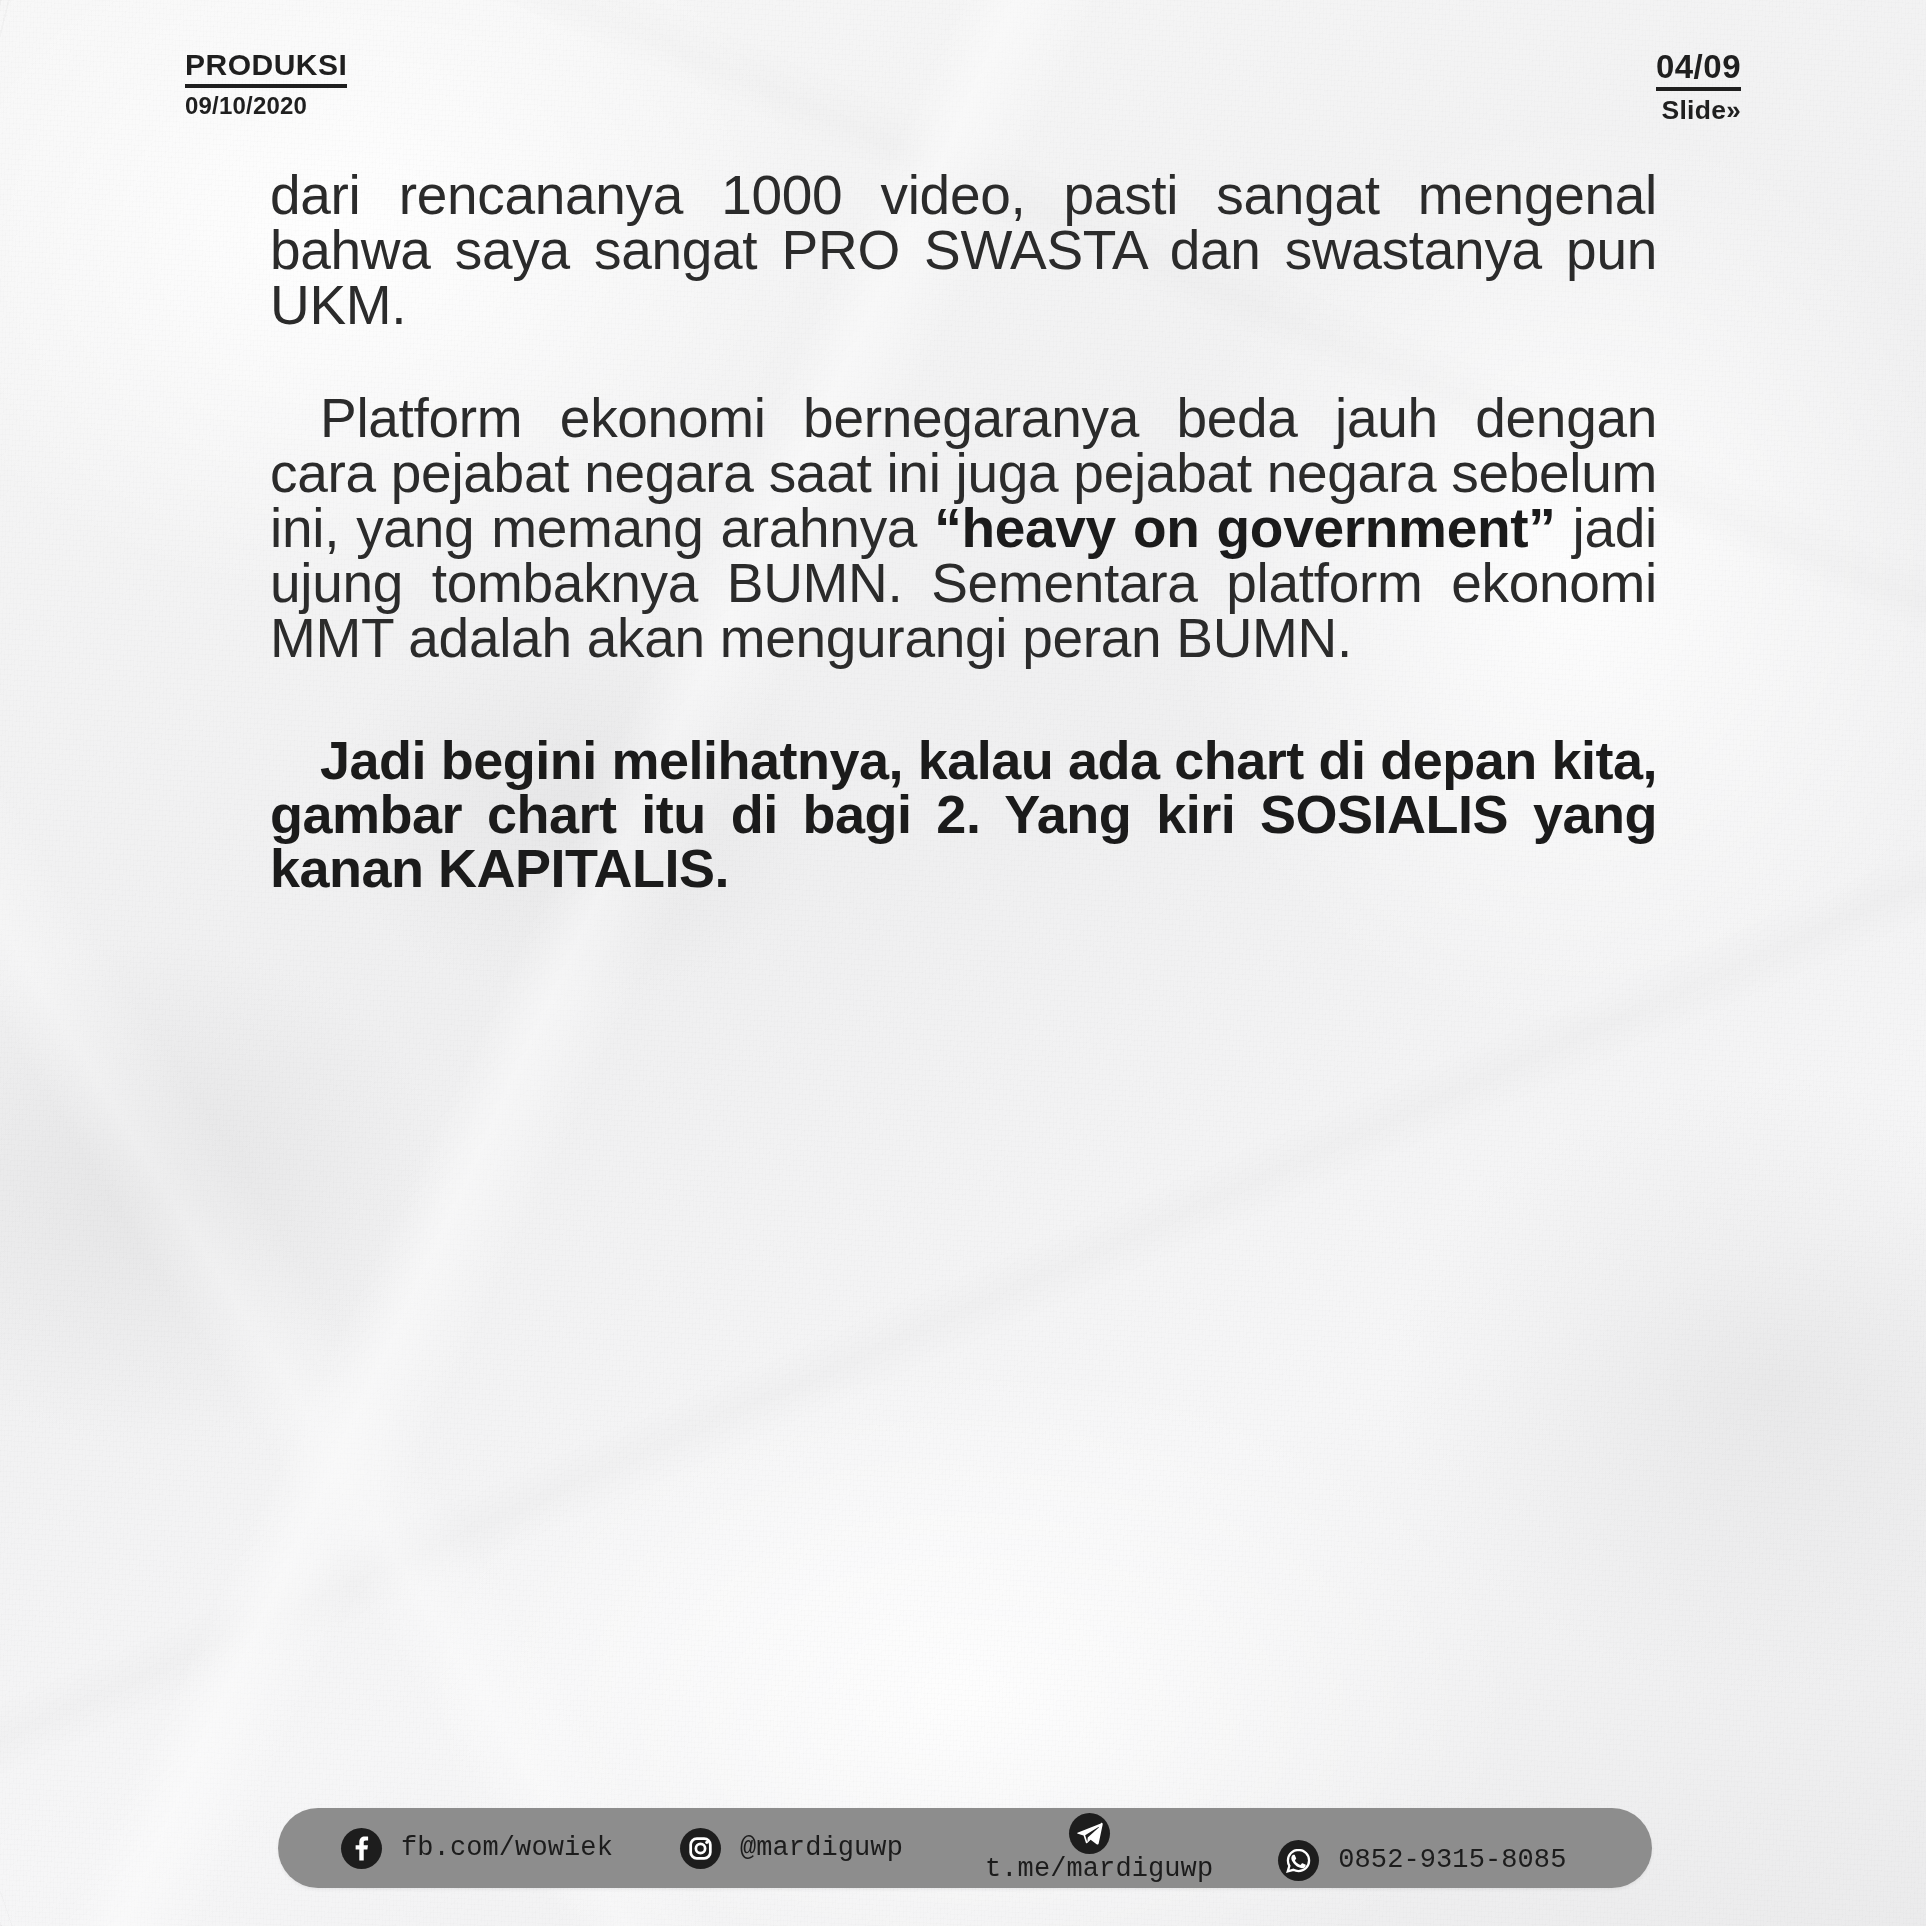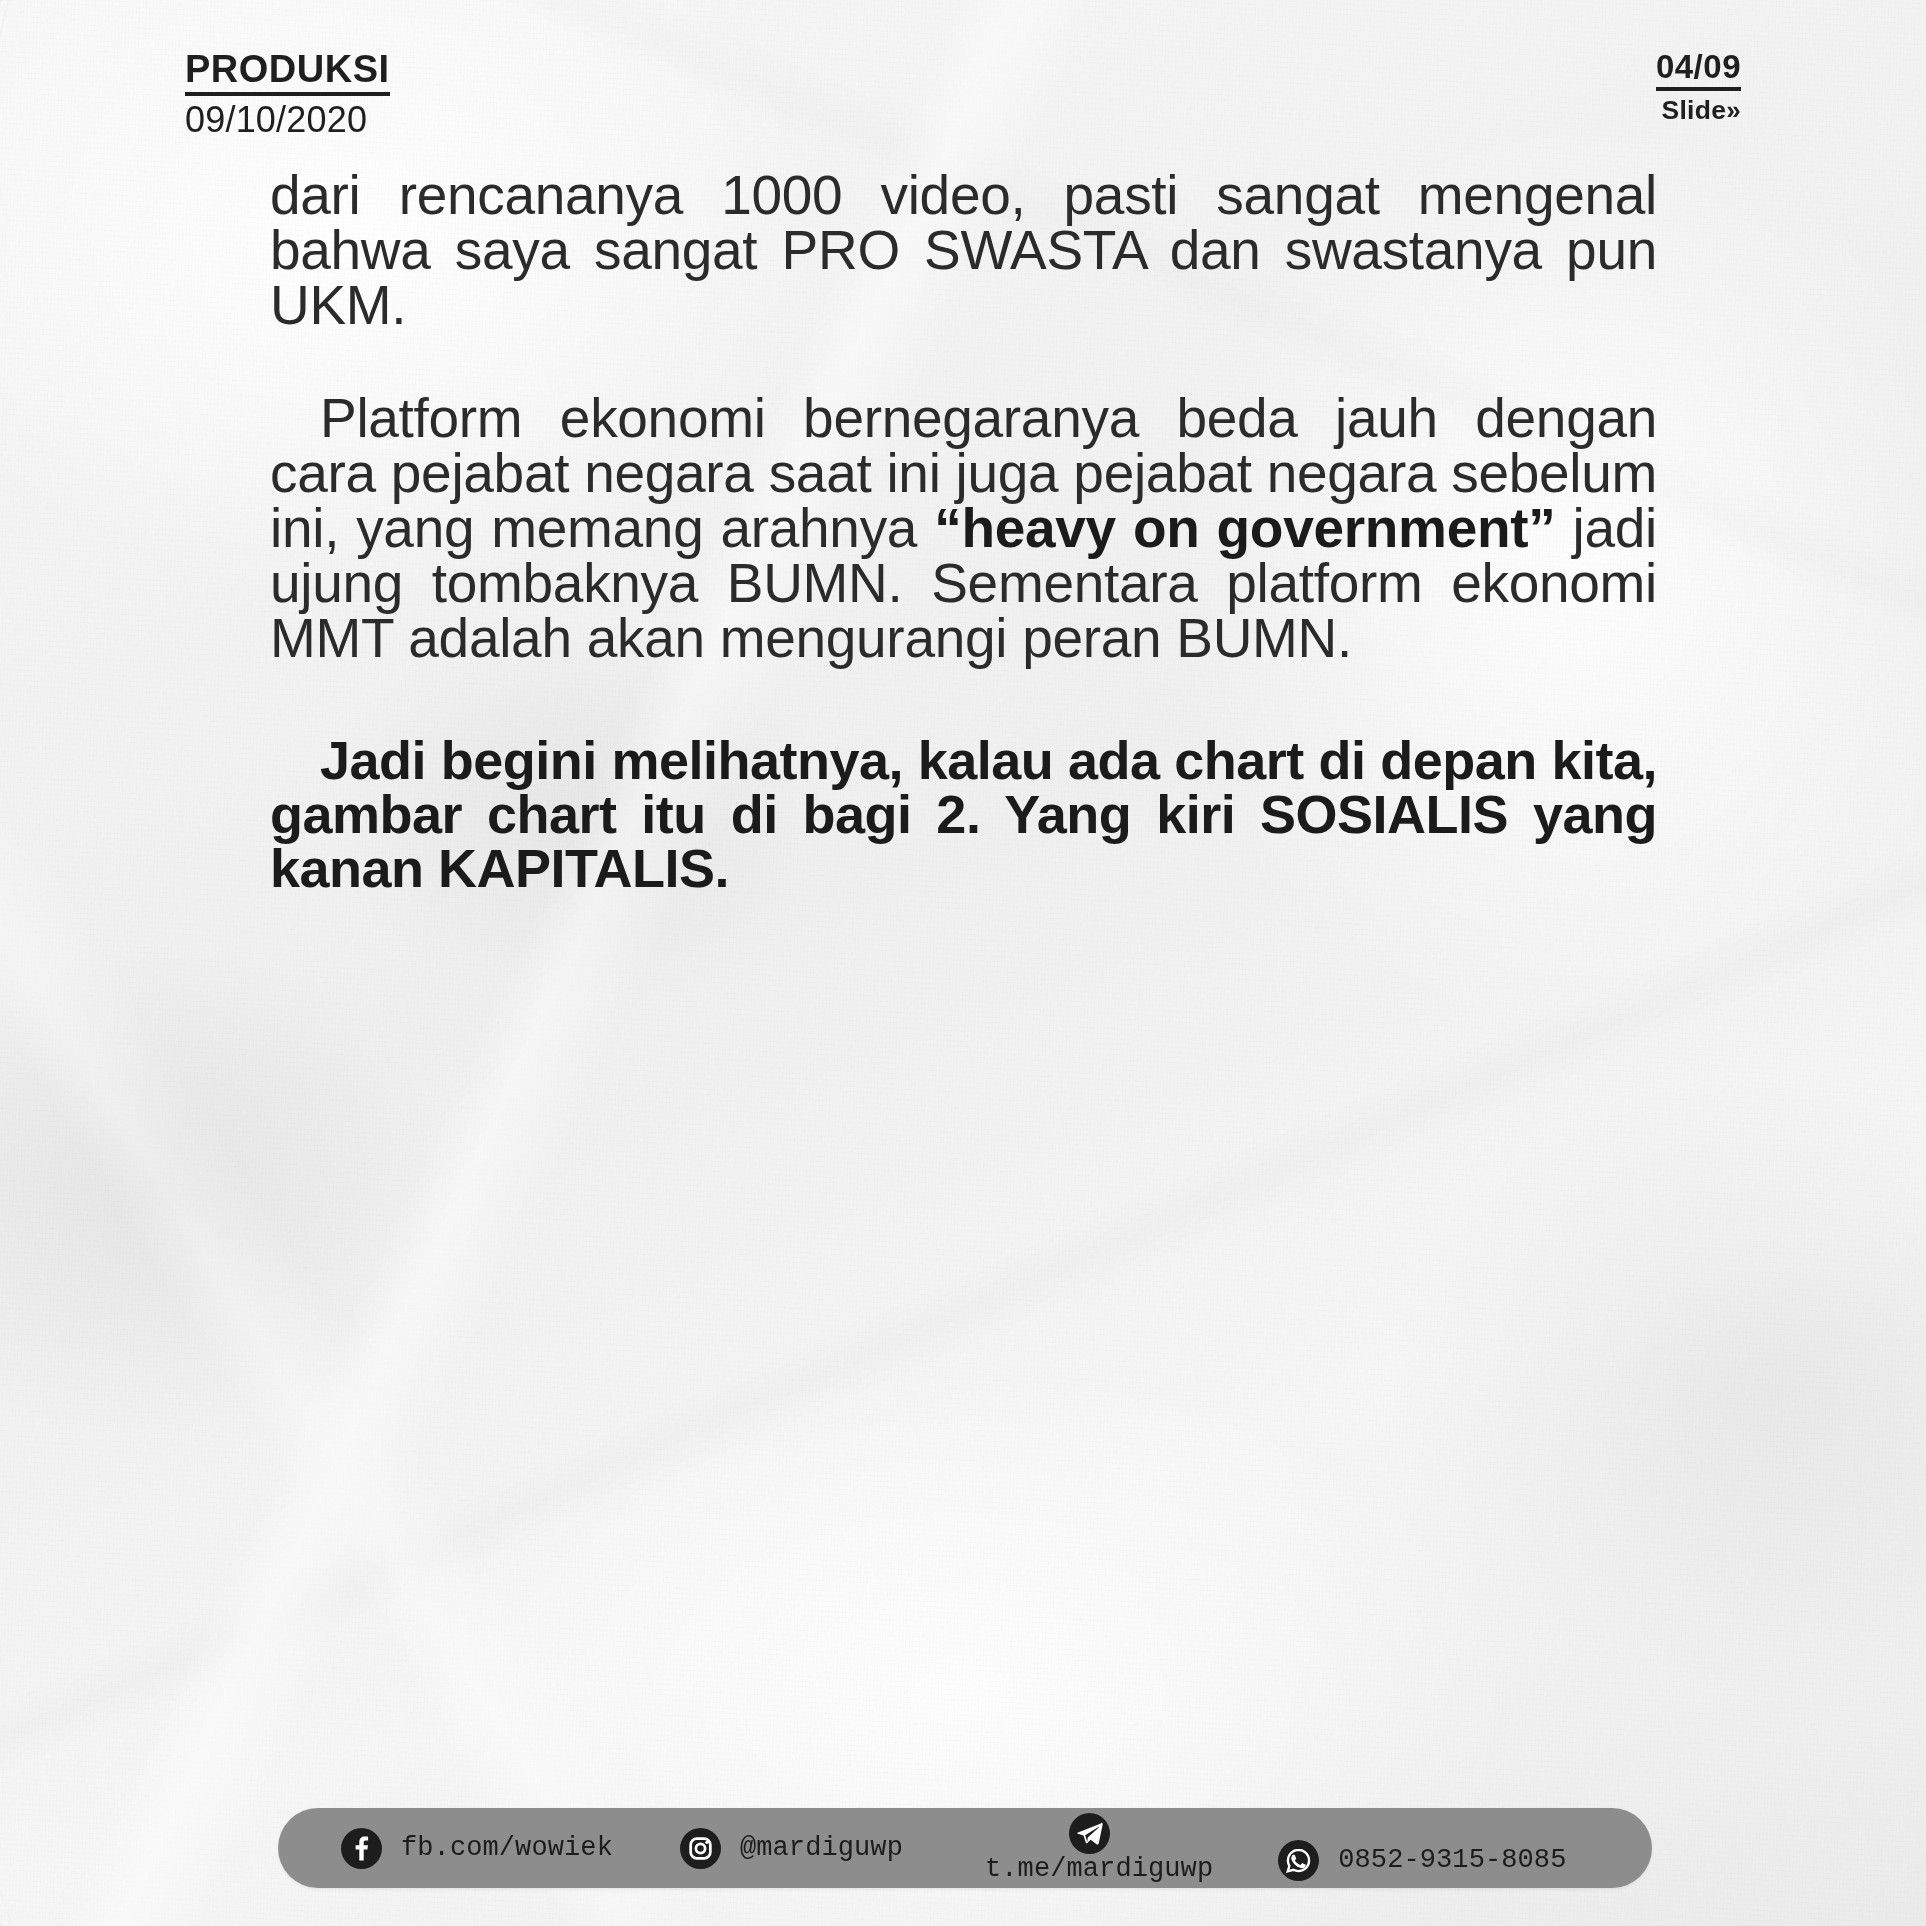--- a/index.html
+++ b/index.html
@@ -71,33 +71,33 @@
     top: 0;
     text-align: left;
   }
   .hdr-right {
     position: absolute;
     right: 185px;
     top: 0;
     text-align: right;
   }
   .hdr-top {
-    font-size: 38px;
+    font-size: 30px;
     font-weight: 700;
     letter-spacing: 0.5px;
     color: #1f1f1f;
     line-height: 1.0;
     display: inline-block;
     padding-bottom: 4.3px;
     border-bottom: 4.3px solid #1f1f1f;
     white-space: nowrap;
   }
   .hdr-bot {
-    font-size: 36px;
-    font-weight: 400;
+    font-size: 24px;
+    font-weight: 700;
     color: #1f1f1f;
     line-height: 1.0;
     margin-top: 6px;
     letter-spacing: 0.2px;
     white-space: nowrap;
   }
   .hdr-right .hdr-bot { font-weight: 700; font-size: 26.5px; letter-spacing: 0.3px; }
   .hdr-right .hdr-top { font-size: 33px; }
   .chev { font-size: 26px; font-weight: 700; }
 

